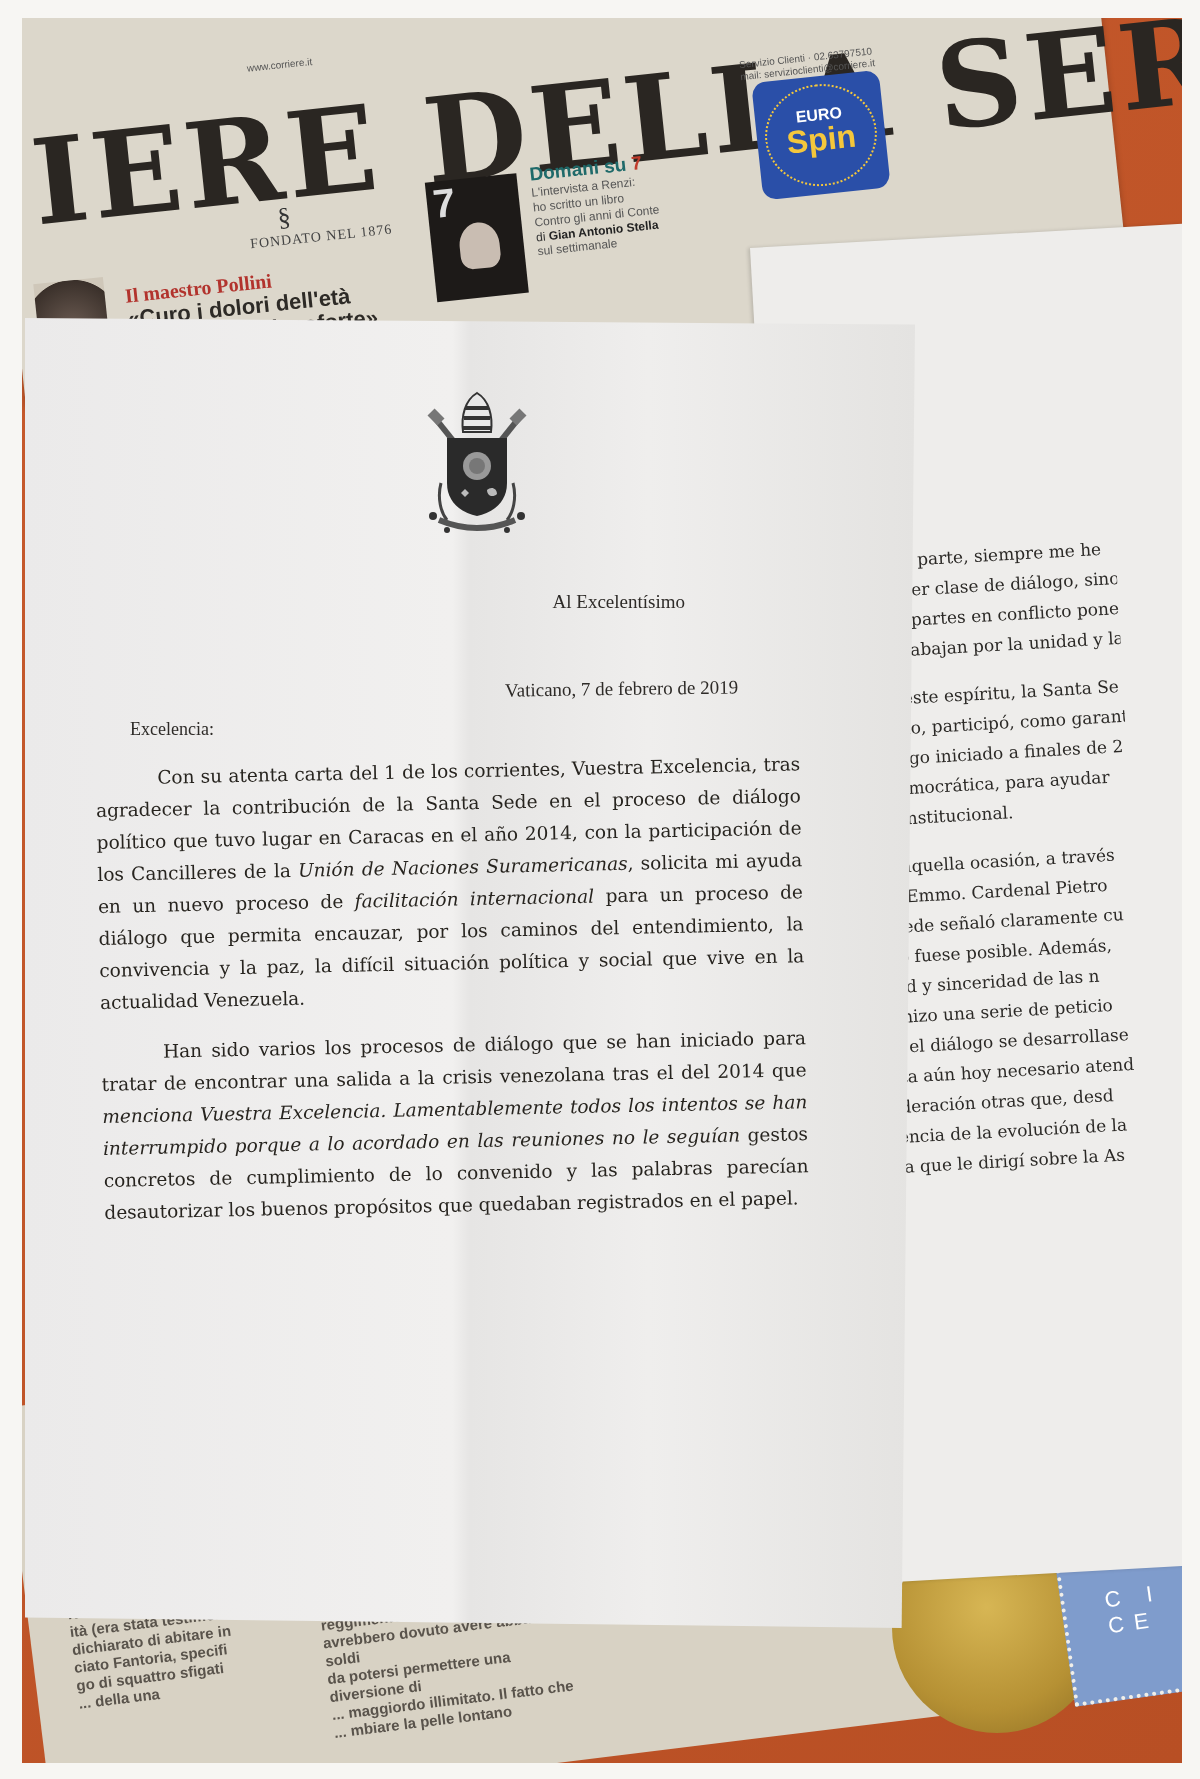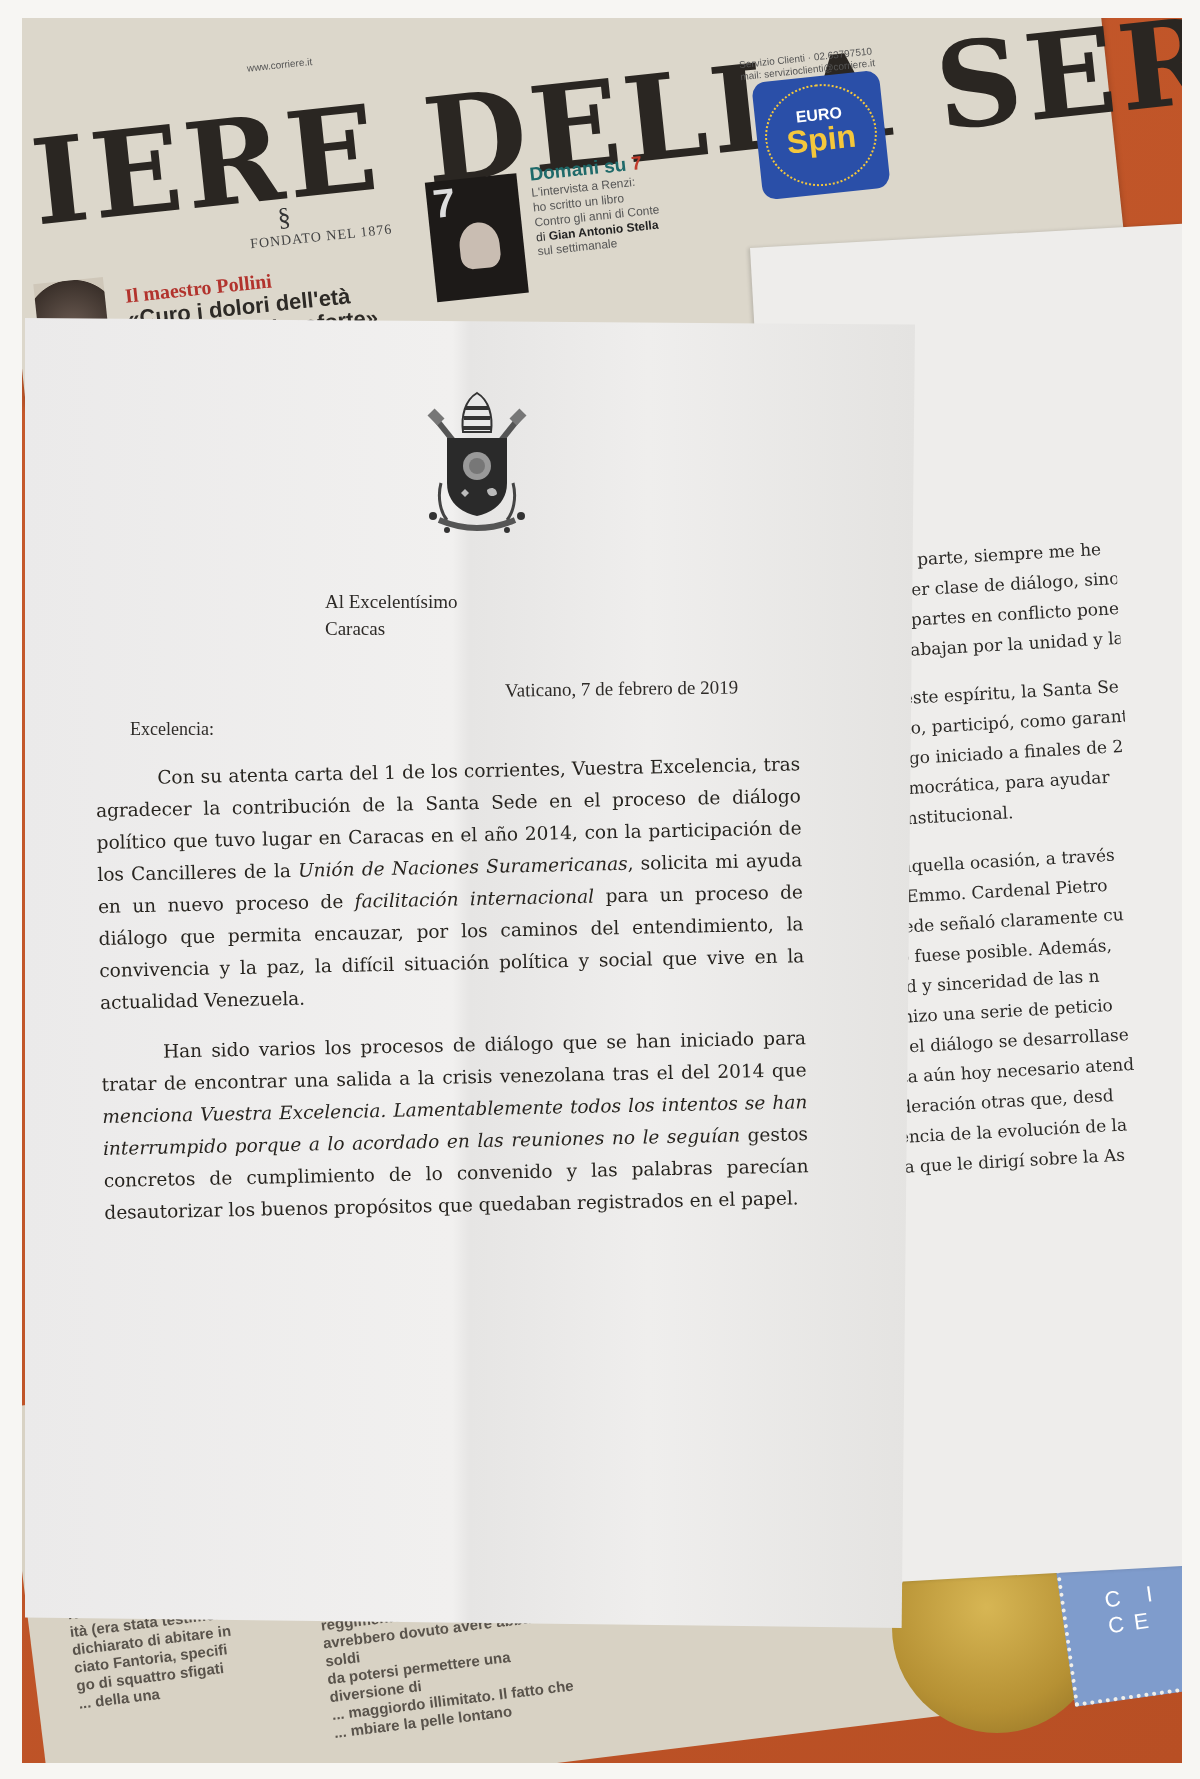--- a/index.html
+++ b/index.html
@@ -93,21 +93,21 @@
 
     
     .page1 {
       position:absolute; left: 3px; top: 300px; width: 890px; height: 1310px;
       background: linear-gradient(90deg, #ebeaea 0%, #f1f0ef 48%, #e6e5e4 50%, #efeeed 70%, #e4e3e1 100%);
       box-shadow: 1px 1px 6px rgba(0,0,0,.25);
       clip-path: polygon(0 0, 100% 0.5%, 98.5% 100%, 0 99.2%);
     }
     .crest { position:absolute; left: 392px; top: 70px; width: 120px; height: 150px; }
     .addressee {
-      position:absolute; left: 300px; top: 270px; width: 360px; text-align:left;
+      position:absolute; left: 300px; top: 270px; width: 360px; text-align:right;
       font-family:"Liberation Serif", serif; font-size: 19px; line-height: 27px; color:#2e2b28;
     }
     .addressee .sc { font-variant: small-caps; }
     .date-line {
       position:absolute; left: 480px; top: 360px; font-size: 19px; color:#2e2b28;
       transform: rotate(-0.8deg);
     }
     .salutation { position:absolute; left: 105px; top: 401px; font-size: 18px; color:#2e2b28; }
     .body {
       position:absolute; left: 70px; top: 445px; width: 705px;
@@ -244,21 +244,20 @@
       <path d="M96 95 C100 110 96 125 90 132" stroke="#444" stroke-width="3" fill="none"></path>
       <path d="M22 132 Q60 148 98 132" stroke="#555" stroke-width="6" fill="none"></path>
       <circle cx="16" cy="128" r="4" fill="#333"></circle>
         <circle cx="104" cy="128" r="4" fill="#333"></circle>
       <circle cx="30" cy="142" r="3" fill="#333"></circle>
         <circle cx="90" cy="142" r="3" fill="#333"></circle>
     </svg>
 
     <div class="addressee">
       <div>Al Excelentísimo</div>
-      <div>Caracas</div>
     </div>
 
     <div class="date-line">Vaticano, 7 de febrero de 2019</div>
     <div class="salutation">Excelencia:</div>
 
     <div class="body">
       <p>
         <span>Con su atenta carta del 1 de los corrientes, Vuestra Excelencia, tras agradecer la contribución de la Santa Sede en el proceso de diálogo político que tuvo lugar en Caracas en el año 2014, con la participación de los Cancilleres de la </span><em>Unión de Naciones Suramericanas</em><span>, solicita mi ayuda en un nuevo proceso de </span><em>facilitación internacional</em><span> para un proceso de diálogo que permita encauzar, por los caminos del entendimiento, la convivencia y la paz, la difícil situación política y social que vive en la actualidad Venezuela.</span>
       </p>
       <p>

